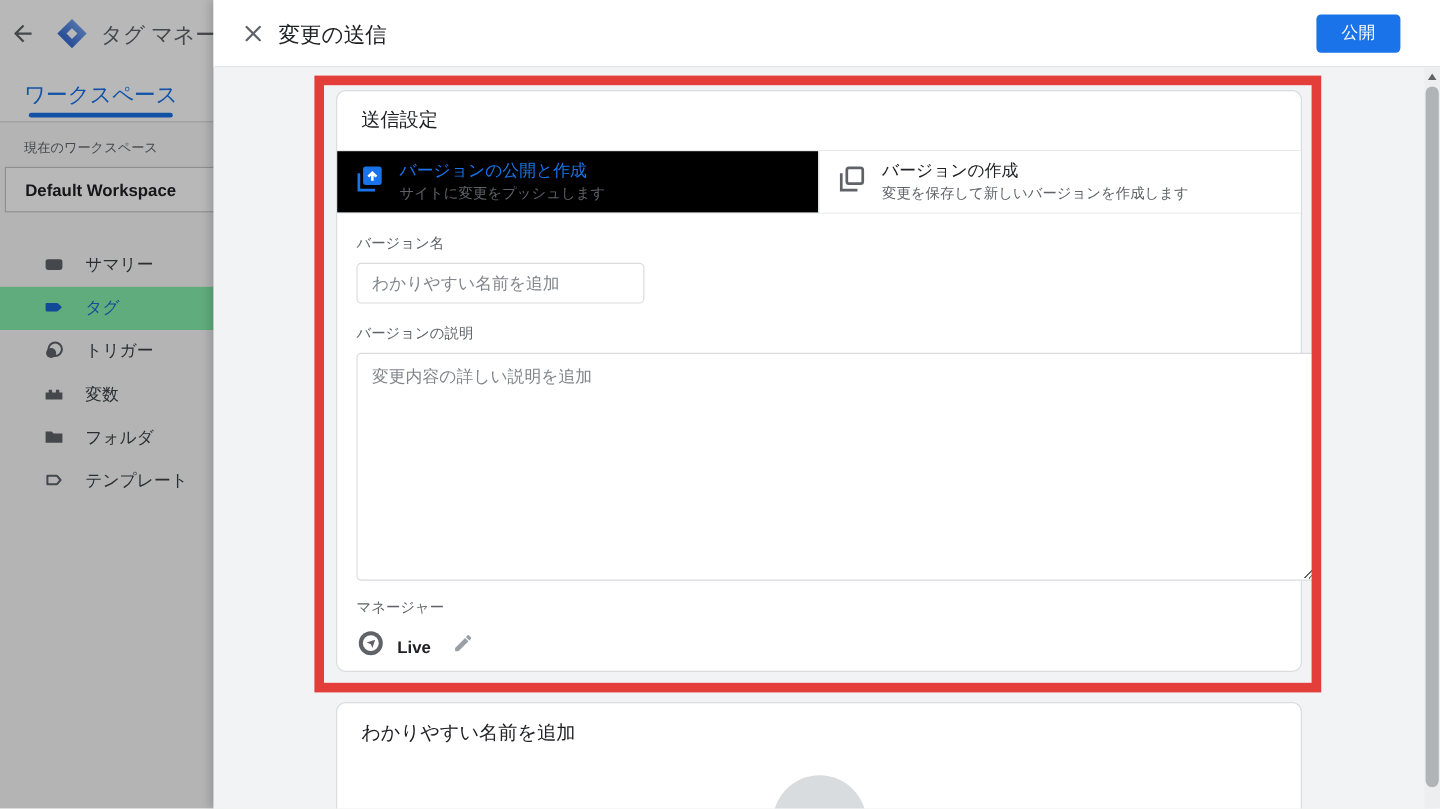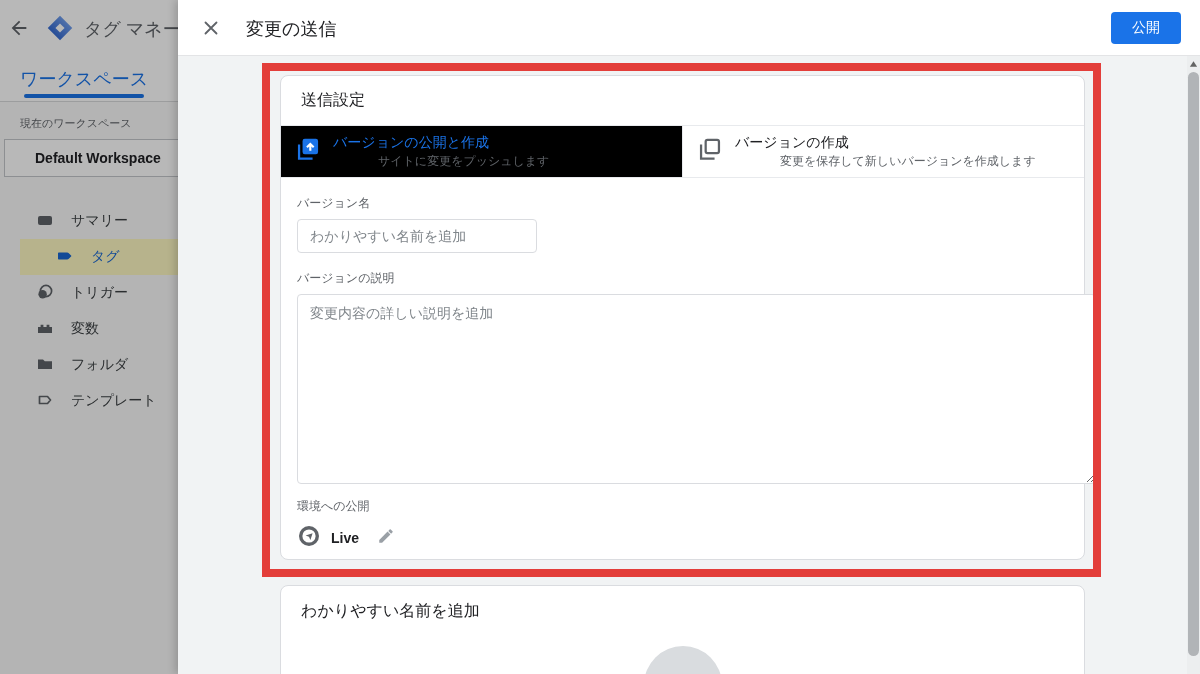--- a/index.html
+++ b/index.html
@@ -11,50 +11,50 @@
   .sidebar { position:absolute; left:0; top:0; width:178px; height:674px; background:#fafafa; overflow:hidden; }
   .sb-header { position:relative; height:56px; background:#fff; }
   .back-btn { position:absolute; left:8px; top:17px; width:22px; height:22px; }
   .gtm-logo { position:absolute; left:46px; top:14px; width:28px; height:28px; }
   .sb-title { position:absolute; left:84px; top:17px; font-size:18px; color:#5f6368; white-space:nowrap; }
   .sb-tabs { position:relative; height:46px; display:flex; align-items:stretch; padding-left:20px; gap:36px; background:#fff; border-bottom:1px solid #d9dadc; }
   .tab { position:relative; display:flex; align-items:center; font-size:18px; color:#5f6368; white-space:nowrap; }
   .tab--active { color:#1a73e8; }
   .tab--active::after { content:""; position:absolute; left:4px; right:4px; bottom:3px; height:4px; border-radius:2px; background:#1a73e8; }
   .sb-section-label { margin:14px 0 8px 20px; font-size:11px; color:#5f6368; }
-  .sb-workspace { position:relative; left:4px; width:186px; height:38px; background:#fff; border:1px solid #c4c7cb; display:flex; align-items:center; padding-left:30px; font-size:14px; font-weight:bold; color:#202124; }
+  .sb-workspace { position:relative; left:4px; width:186px; height:38px; background:#fff; border:1px solid #c4c7cb; display:flex; align-items:center; padding-left:16px; font-size:14px; font-weight:bold; color:#202124; }
   .sb-nav { margin-top:26px; }
   .nav-item { height:36px; display:flex; align-items:center; padding-left:36px; gap:17px; font-size:14px; color:#3c4043; cursor:pointer; }
   .nav-item svg { flex:0 0 auto; }
-  .nav-item--selected { background:#fef9c3;margin-left:20px; }
+  .nav-item--selected { background:#86efac; }
   .nav-item--selected .nav-label { color:#1967d2; }
   .scrim { position:absolute; left:0; top:0; width:178px; height:674px; background:rgba(0,0,0,0.28); pointer-events:none; z-index:2; }
 
   
   .panel { position:absolute; left:178px; top:0; right:0; bottom:0; z-index:3; background:#f1f3f4; box-shadow:-3px 0 8px rgba(0,0,0,0.18); }
   .panel-header { position:relative; height:56px; background:#fff; border-bottom:1px solid #e3e4e6; }
   .close-btn { position:absolute; left:22px; top:17px; width:22px; height:22px; cursor:pointer; }
-  .panel-title { position:absolute; left:68px; top:17px; font-size:18px; color:#202124; }
-  .publish-btn { position:absolute; right:19px; top:12px; height:32px; padding:0 21px; background:#1a73e8; color:#fff; border:none; border-radius:4px; font-size:14px; cursor:pointer;text-align:right; }
+  .panel-title { position:absolute; left:54px; top:17px; font-size:18px; color:#202124; }
+  .publish-btn { position:absolute; right:33px; top:12px; height:32px; padding:0 21px; background:#1a73e8; color:#fff; border:none; border-radius:4px; font-size:14px; cursor:pointer;text-align:right; }
 
   .panel-body { position:absolute; left:0; right:0; top:56px; bottom:0; overflow:hidden; }
   .red-rect { position:absolute; left:84px; top:7px; width:839px; height:514px; border:8px solid #e33e3a; z-index:6; pointer-events:none; }
 
   .card { position:absolute; background:#fff; border:1px solid #dadce0; border-radius:8px; }
   .card-header { height:50px; display:flex; align-items:center; padding-left:20px; font-size:16px; color:#202124; border-bottom:1px solid #e8eaed; }
   .card--submission { left:102px; top:19px; width:805px; height:485px; }
 
   .tiles { display:flex; height:52px; border-bottom:1px solid #e8eaed; }
   .tile { flex:1; display:flex; align-items:center; padding-left:13px; gap:12px; cursor:pointer; background:#fff; }
   .tile--selected { background:#000000; }
   .tile + .tile { border-left:1px solid #e8eaed; }
   .tile-texts { display:flex; flex-direction:column; gap:1px; }
   .tile-title { font-size:14px; color:#202124; font-weight:500; }
   .tile--selected .tile-title { color:#1a73e8; font-weight:400; }
-  .tile-desc { font-size:12px; color:#5f6368;margin-left:45px; }
+  .tile-desc { font-size:12px; color:#5f6368; }
 
   .form { padding:17px 16px 0 16px; }
   .field-label { font-size:12px; color:#5f6368; margin-bottom:7px; }
   .name-input { display:block; width:240px; height:34px; border:1px solid #dadce0; border-radius:4px; padding:0 12px; font-size:14px; color:#202124; background:#fff; font-family:inherit; }
   .desc-textarea { display:block; width:799px; height:190px; border:1px solid #dadce0; border-radius:4px; padding:10px 12px; font-size:14px; color:#202124; background:#fff; resize:both; font-family:inherit; }
   .name-input::placeholder, .desc-textarea::placeholder { color:#80868b; opacity:1; }
   .gap16 { height:17px; } .gap14 { height:14px; }
   .live-row { display:flex; align-items:center; gap:10px; margin-top:9px; }
   .live-name { font-size:14px; font-weight:bold; color:#202124; }
   .edit-pencil { margin-left:8px; cursor:pointer; }
@@ -203,21 +203,21 @@
           </div>
         </div>
 
         <div class="form">
           <div class="field-label">バージョン名</div>
           <input class="name-input" type="text" placeholder="わかりやすい名前を追加" style="">
           <div class="gap16"></div>
           <div class="field-label">バージョンの説明</div>
           <textarea class="desc-textarea" placeholder="変更内容の詳しい説明を追加" style=""></textarea>
           <div class="gap14"></div>
-          <div class="field-label">環境への公開</div>
+          <div class="field-label">マネージャー</div>
           <div class="live-row">
             <span>
               <svg width="24" height="24" viewBox="0 0 24 24">
                 <circle cx="12" cy="12" r="10" fill="#5f6368"></circle>
                 <circle cx="12" cy="12" r="6.6" fill="#fff"></circle>
                 <path d="M15.6 9.2l-7 2.3 3.4 1.3 1.4 3.2z" fill="#5f6368"></path>
               </svg>
             </span>
             <span class="live-name">Live</span>
             <span class="edit-pencil">

